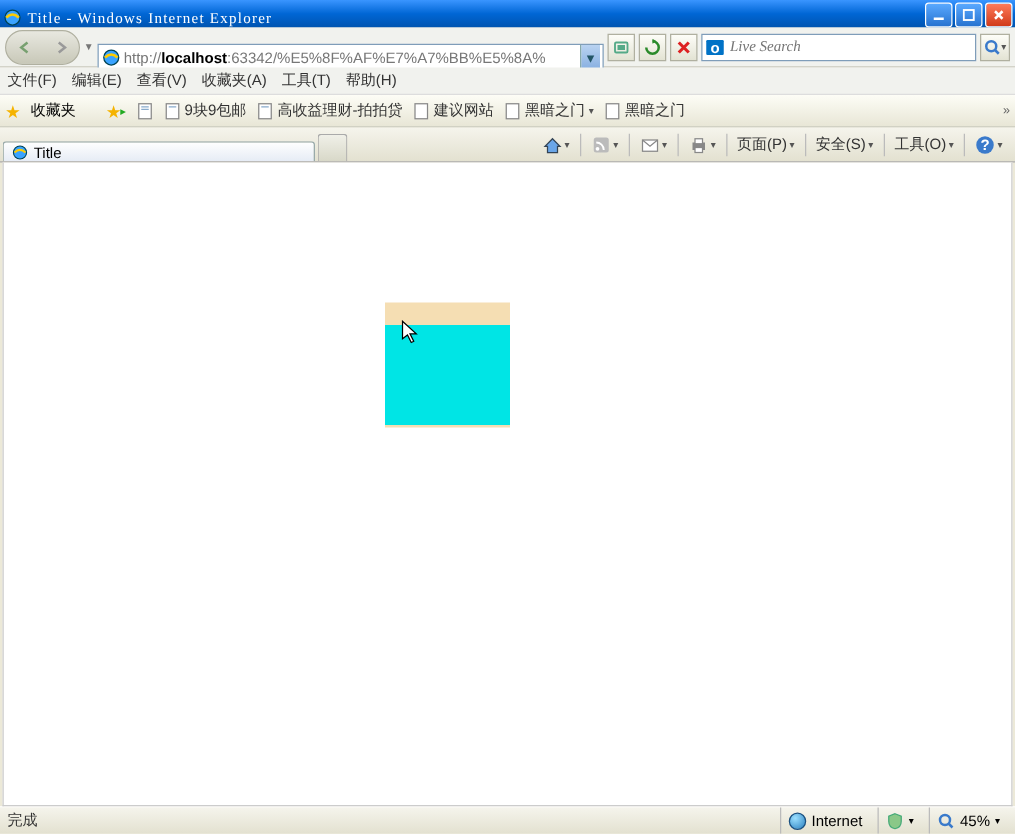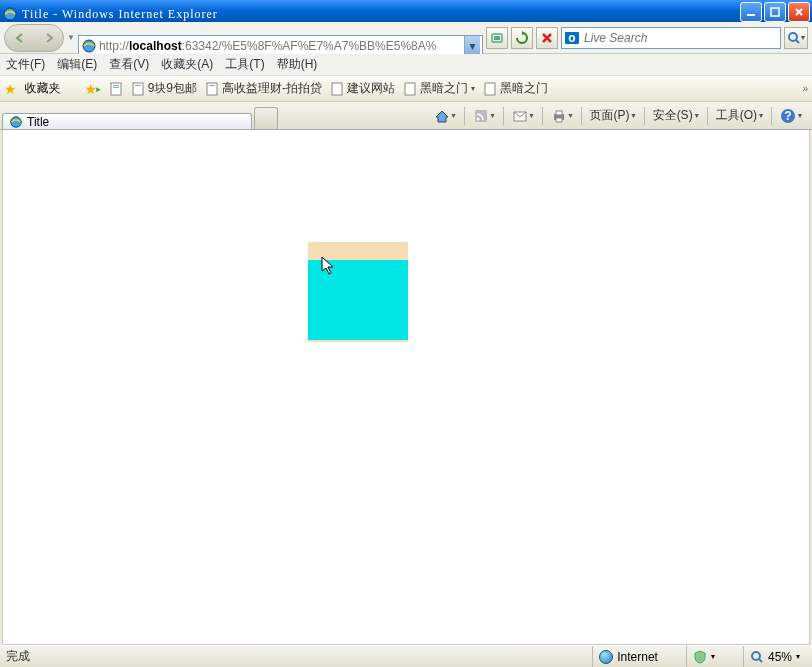--- a/index.html
+++ b/index.html
@@ -19,21 +19,21 @@
 .navbtn-pair .half { flex:1; display:flex; align-items:center; justify-content:center; color:#888; font-size:14px;}
 .addrwrap { flex: 1; height: 22px; background: #fff; border: 1px solid #7f9db9; display: flex; align-items: center; padding: 0 2px; margin-top: 16px; }
 .addrwrap .favicon { width: 16px; height: 16px; margin-right: 2px; }
 .addrwrap .addr-text { flex: 1; white-space: nowrap; overflow: hidden; font-family: Tahoma; font-size: 11px; color: #000; }
 .addrwrap .addr-text .host { font-weight: bold; color: #000; }
 .addrwrap .addr-text .path { color: #777; }
 .addrwrap .dd { width: 16px; background: linear-gradient(to bottom,#b9d3f1,#86aee0); color:#3a5; display:flex;align-items:center;justify-content:center; height:100%; border-left:1px solid #8aa;}
 .sqbtn { width: 22px; height: 22px; border: 1px solid #b0b0a0; background: linear-gradient(to bottom,#fdfdf8,#e3e3d3); display: flex; align-items: center; justify-content: center; font-size: 12px; }
 .searchwrap { width: 220px; height: 22px; background: #fff; border: 1px solid #7f9db9; display: flex; align-items: center; padding: 0 2px; }
 .searchwrap .sicon { width: 16px; height: 16px; margin-right: 4px; }
-.searchwrap input { border: none; outline: none; flex: 1; font-size: 12px; color: #737373; font-style: italic; }
+.searchwrap input { border: none; outline: none; flex: 1; font-size: 12px; color: #737373; font-style: italic; font-family: Liberation Serif, serif; }
 .pbtn { width: 24px; height: 22px; border: 1px solid #b0b0a0; background: linear-gradient(to bottom,#fdfdf8,#e3e3d3); display:flex;align-items:center;justify-content:center; color:#2a6; }
 
 .menubar { height: 22px; background: #f1f2ee; display: flex; align-items: center; padding: 0 6px; gap: 12px; border-bottom: 1px solid #ddd; }
 .menubar span { color: #333; }
 
 .favbar { height: 26px; background: linear-gradient(to bottom,#fdfdf6,#e8e6d6); display: flex; align-items: center; padding: 0 4px; border-bottom: 1px solid #c9c9bd; gap: 8px; }
 .favitem { display: flex; align-items: center; gap: 3px; color: #333; }
 .favitem .ficon { width: 14px; height: 14px; }
 .star { color: #f5b301; font-size: 14px; }
 .chev { color: #666; font-size: 10px; margin-left: auto; }
@@ -48,21 +48,21 @@
 .sep { width: 1px; height: 18px; background: #bbb; }
 
 .content { flex: 1; background: #fff; border: 1px solid #ccc; border-top: none; position: relative; margin: 0 2px; }
 .box1 { position: absolute; left: 305px; top: 112px; width: 100px; height: 100px; background: #f5deb3; }
 .box2 { position: absolute; left: 305px; top: 130px; width: 100px; height: 80px; background: #00e5e5; }
 .cursor { position: absolute; left: 318px; top: 126px; pointer-events: none; }
 
 .statusbar { height: 22px; background: linear-gradient(to bottom,#f5f4ec,#e3e1d0); border-top: 1px solid #fff; display: flex; align-items: center; padding: 0 6px; gap: 6px; }
 .statusbar .stxt { color: #333; }
 .statusbar .fill { flex: 1; }
-.statusbar .scell { display: flex; align-items: center; gap: 4px; padding: 0 6px; border-left: 1px solid #bbb; height: 100%; margin-left: 16px; }
+.statusbar .scell { display: flex; align-items: center; gap: 4px; padding: 0 6px; border-left: 1px solid #bbb; height: 100%; }
 .globe { width: 14px; height: 14px; border-radius: 50%; background: radial-gradient(circle at 35% 30%, #9ce0ff, #2a80c0); border:1px solid #1a5080;}
 
 svg { display: block; }
 </style>
 </head>
 <body>
 
 <div class="titlebar">
   <span class="ie-icon">
     <svg width="16" height="16" viewBox="0 0 16 16">

